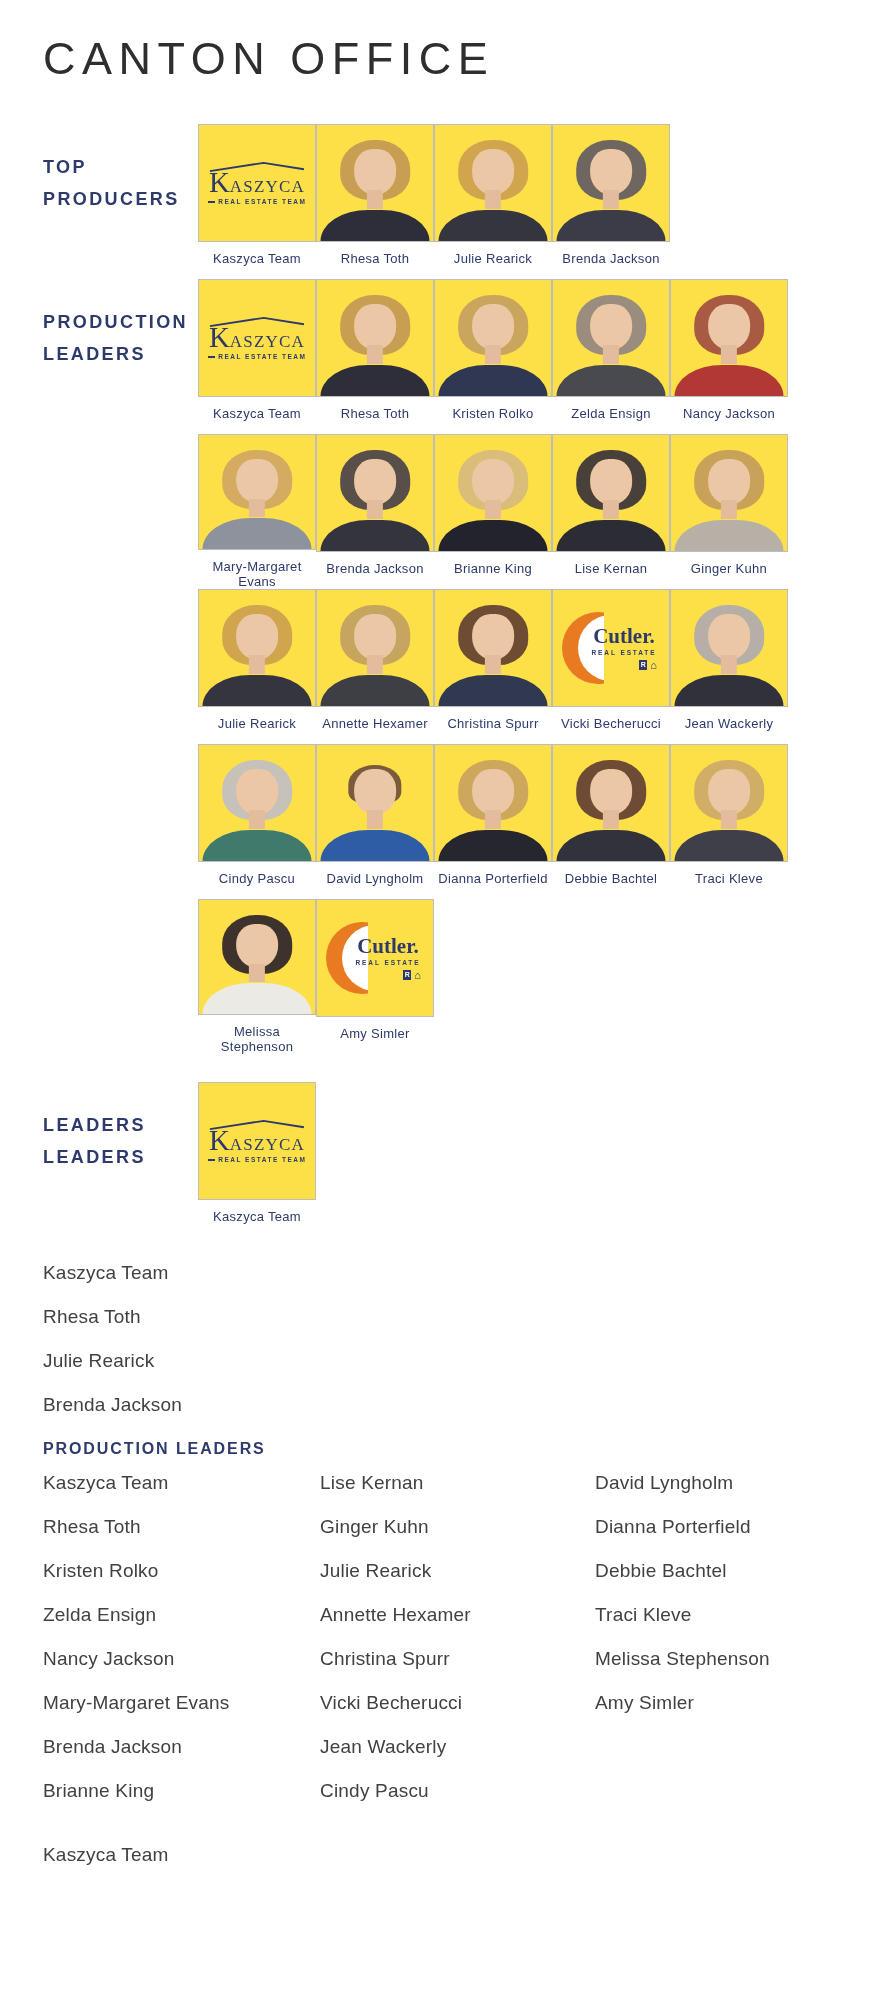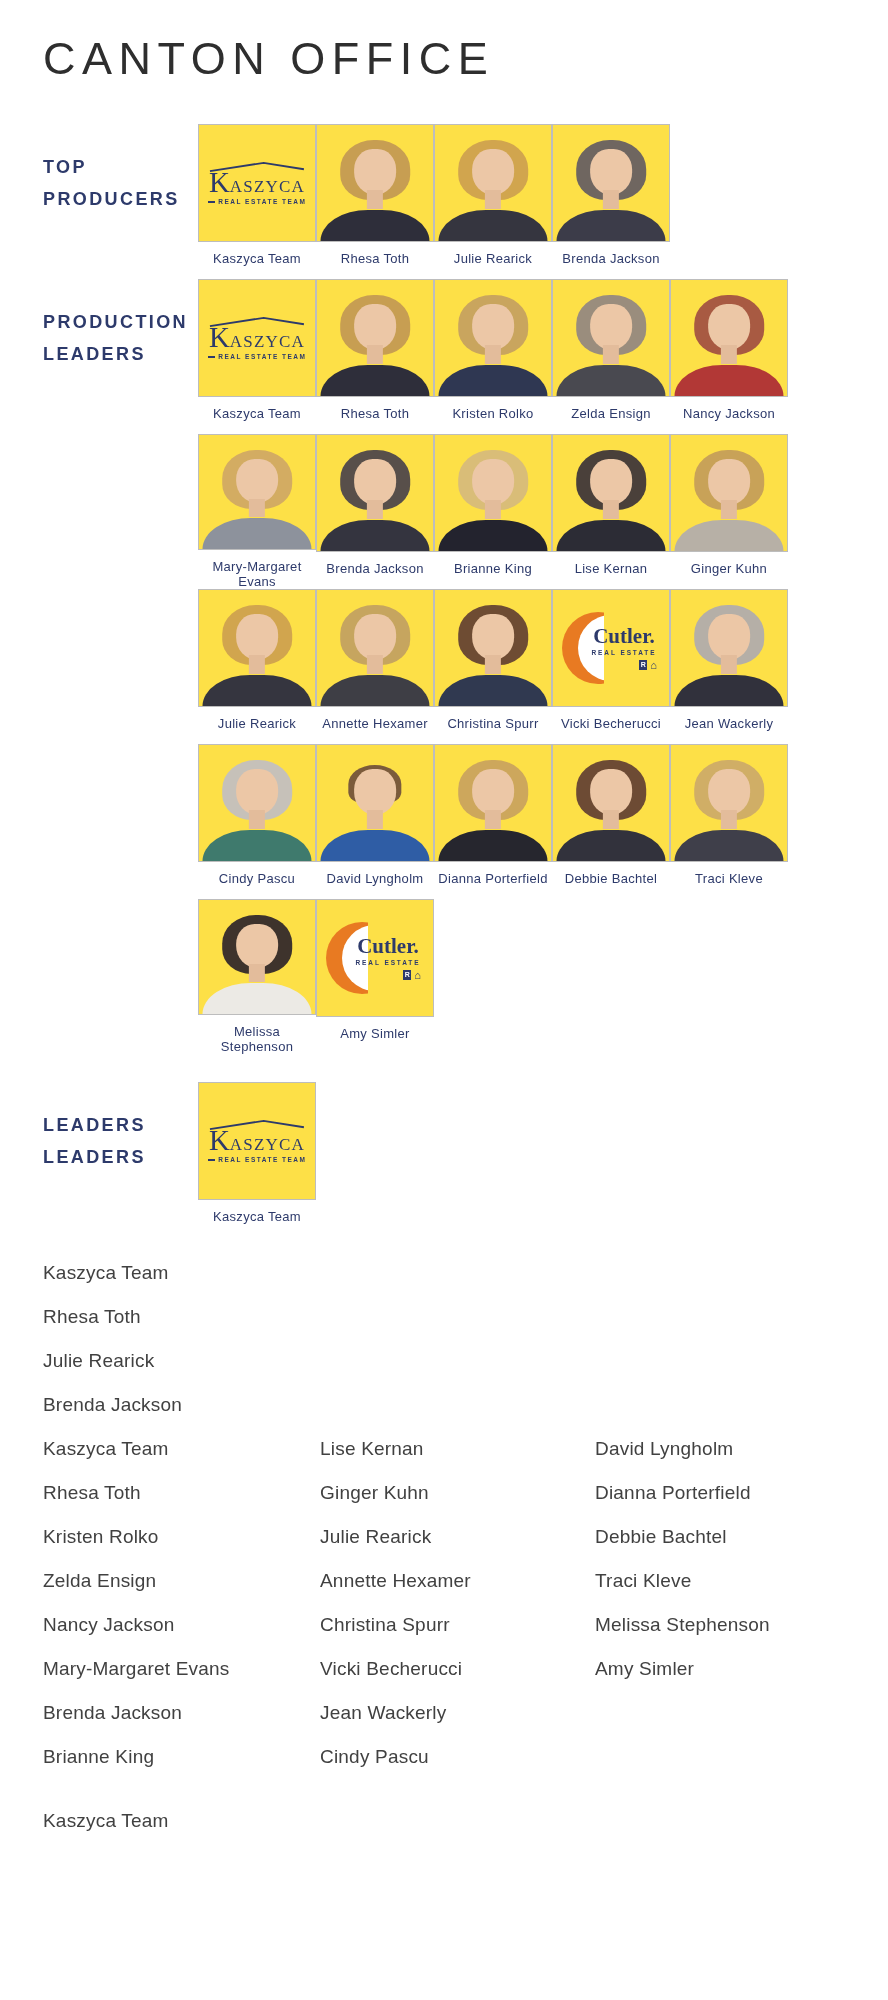--- a/index.html
+++ b/index.html
@@ -441,20 +441,21 @@
 <div class="lists">
 
   <div class="list-section">
     <p class="list-item">Kaszyca Team</p>
     <p class="list-item">Rhesa Toth</p>
     <p class="list-item">Julie Rearick</p>
     <p class="list-item">Brenda Jackson</p>
   </div>
 
   <div class="list-section">
+    <h2 class="list-heading">PRODUCTION LEADERS</h2>
     <div class="pl-columns">
       <div class="pl-col">
         <p class="list-item">Kaszyca Team</p>
         <p class="list-item">Rhesa Toth</p>
         <p class="list-item">Kristen Rolko</p>
         <p class="list-item">Zelda Ensign</p>
         <p class="list-item">Nancy Jackson</p>
         <p class="list-item">Mary-Margaret Evans</p>
         <p class="list-item">Brenda Jackson</p>
         <p class="list-item">Brianne King</p>

